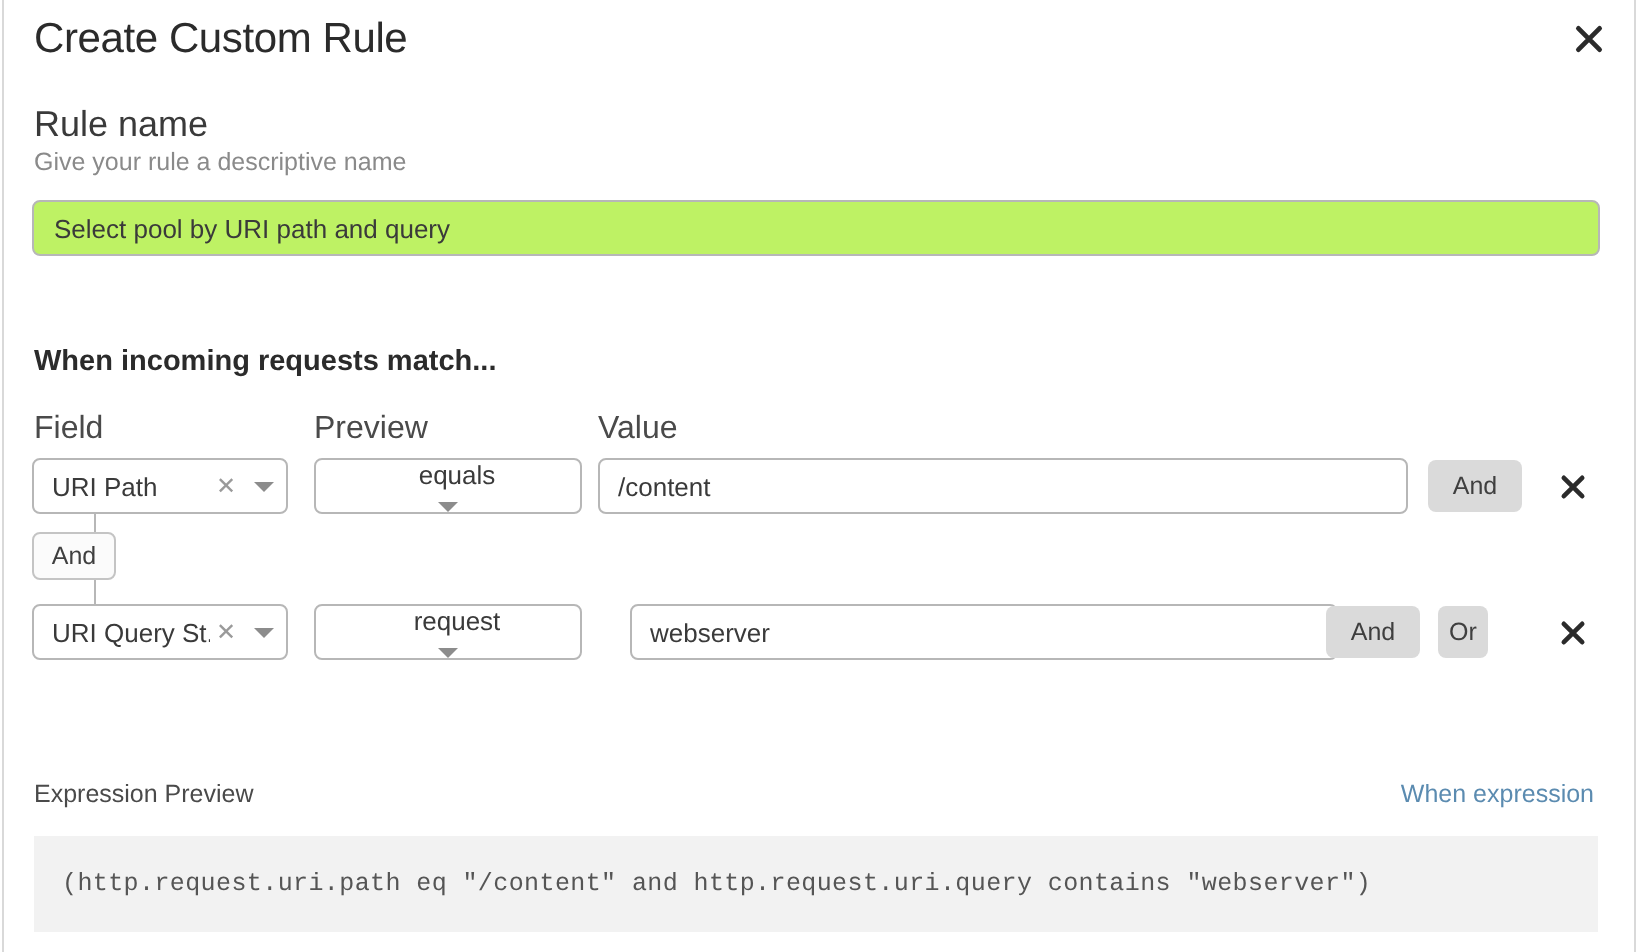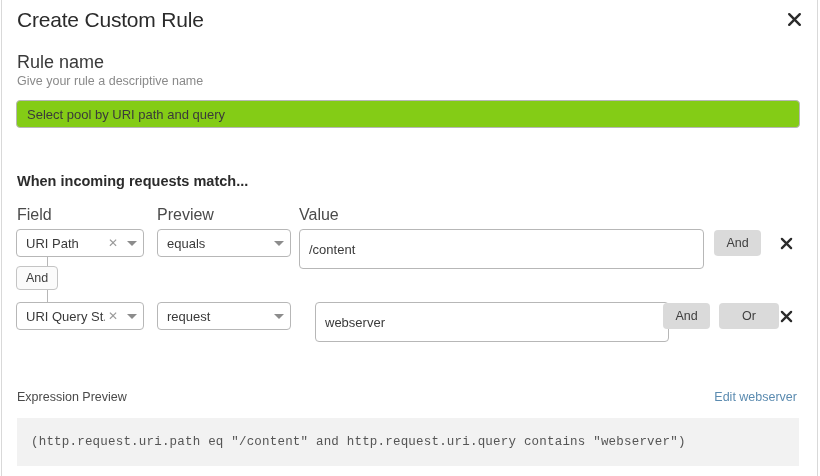--- a/index.html
+++ b/index.html
@@ -69,21 +69,21 @@
   }
   #rule-name-input {
     position: absolute;
     left: 14px;
     top: 100px;
     width: 784px;
     height: 28px;
     box-sizing: border-box;
     border: 1px solid #b7b7b7;
     border-radius: 4px;
-    background: #84cc16;
+    background: #bef264;
     font-family: "Liberation Sans", sans-serif;
     font-size: 13px;
     color: #3a3a3a;
     padding: 0 10px;
     outline: none;
   }
 
   
   #match-heading {
     position: absolute;
@@ -148,25 +148,25 @@
   }
   .caret i {
     display: block;
     width: 0; height: 0;
     border-left: 5px solid transparent;
     border-right: 5px solid transparent;
     border-top: 5px solid #8c8c8c;
   }
 
   .field-select    { left: 14px;  width: 128px; }
-  .operator-select { left: 155px; width: 134px; }
+  .operator-select { left: 155px; width: 134px; flex-direction: column; }
 
   .value-input {
     position: absolute;
-    height: 40px;
+    height: 28px;
     box-sizing: border-box;
     border: 1px solid #b7b7b7;
     border-radius: 4px;
     background: #fff;
     font-family: "Liberation Sans", sans-serif;
     font-size: 13px;
     color: #3a3a3a;
     padding: 0 9px;
     outline: none;
   }
@@ -182,21 +182,21 @@
     border-radius: 4px;
     font-family: "Liberation Sans", sans-serif;
     font-size: 12.5px;
     color: #3f3f3f;
     cursor: pointer;
     top: 1px;
     padding: 0;
   }
   #row0-and-button { left: 712px; width: 47px; }
   #row1-and-button { left: 661px; width: 47px; }
-  #row1-or-button  { left: 717px; width: 60px; }
+  #row1-or-button  { left: 717px; width: 25px; }
 
   .delete-btn {
     position: absolute;
     top: 0;
     width: 26px;
     height: 28px;
     display: flex;
     align-items: center;
     justify-content: center;
     background: transparent;
@@ -358,19 +358,19 @@
     <button class="logic-btn" id="row1-or-button">Or</button>
 
     <button class="delete-btn" id="row1-delete-button">
       <svg width="13" height="13" viewBox="0 0 13 13">
         <path d="M1.9 1.9 L11.1 11.1 M11.1 1.9 L1.9 11.1" stroke="#2b2b2b" stroke-width="2.3" stroke-linecap="round"></path>
       </svg>
     </button>
   </div>
 
   <div id="expression-preview-label">Expression Preview</div>
-  <a id="edit-expression-link">Edit webserver</a>
+  <a id="edit-expression-link">When expression</a>
 
   <div id="expression-code-block">
     <span id="expression-code-text">(http.request.uri.path eq "/content" and http.request.uri.query contains "webserver")</span>
   </div>
 
 </div>
 
 </body></html>

